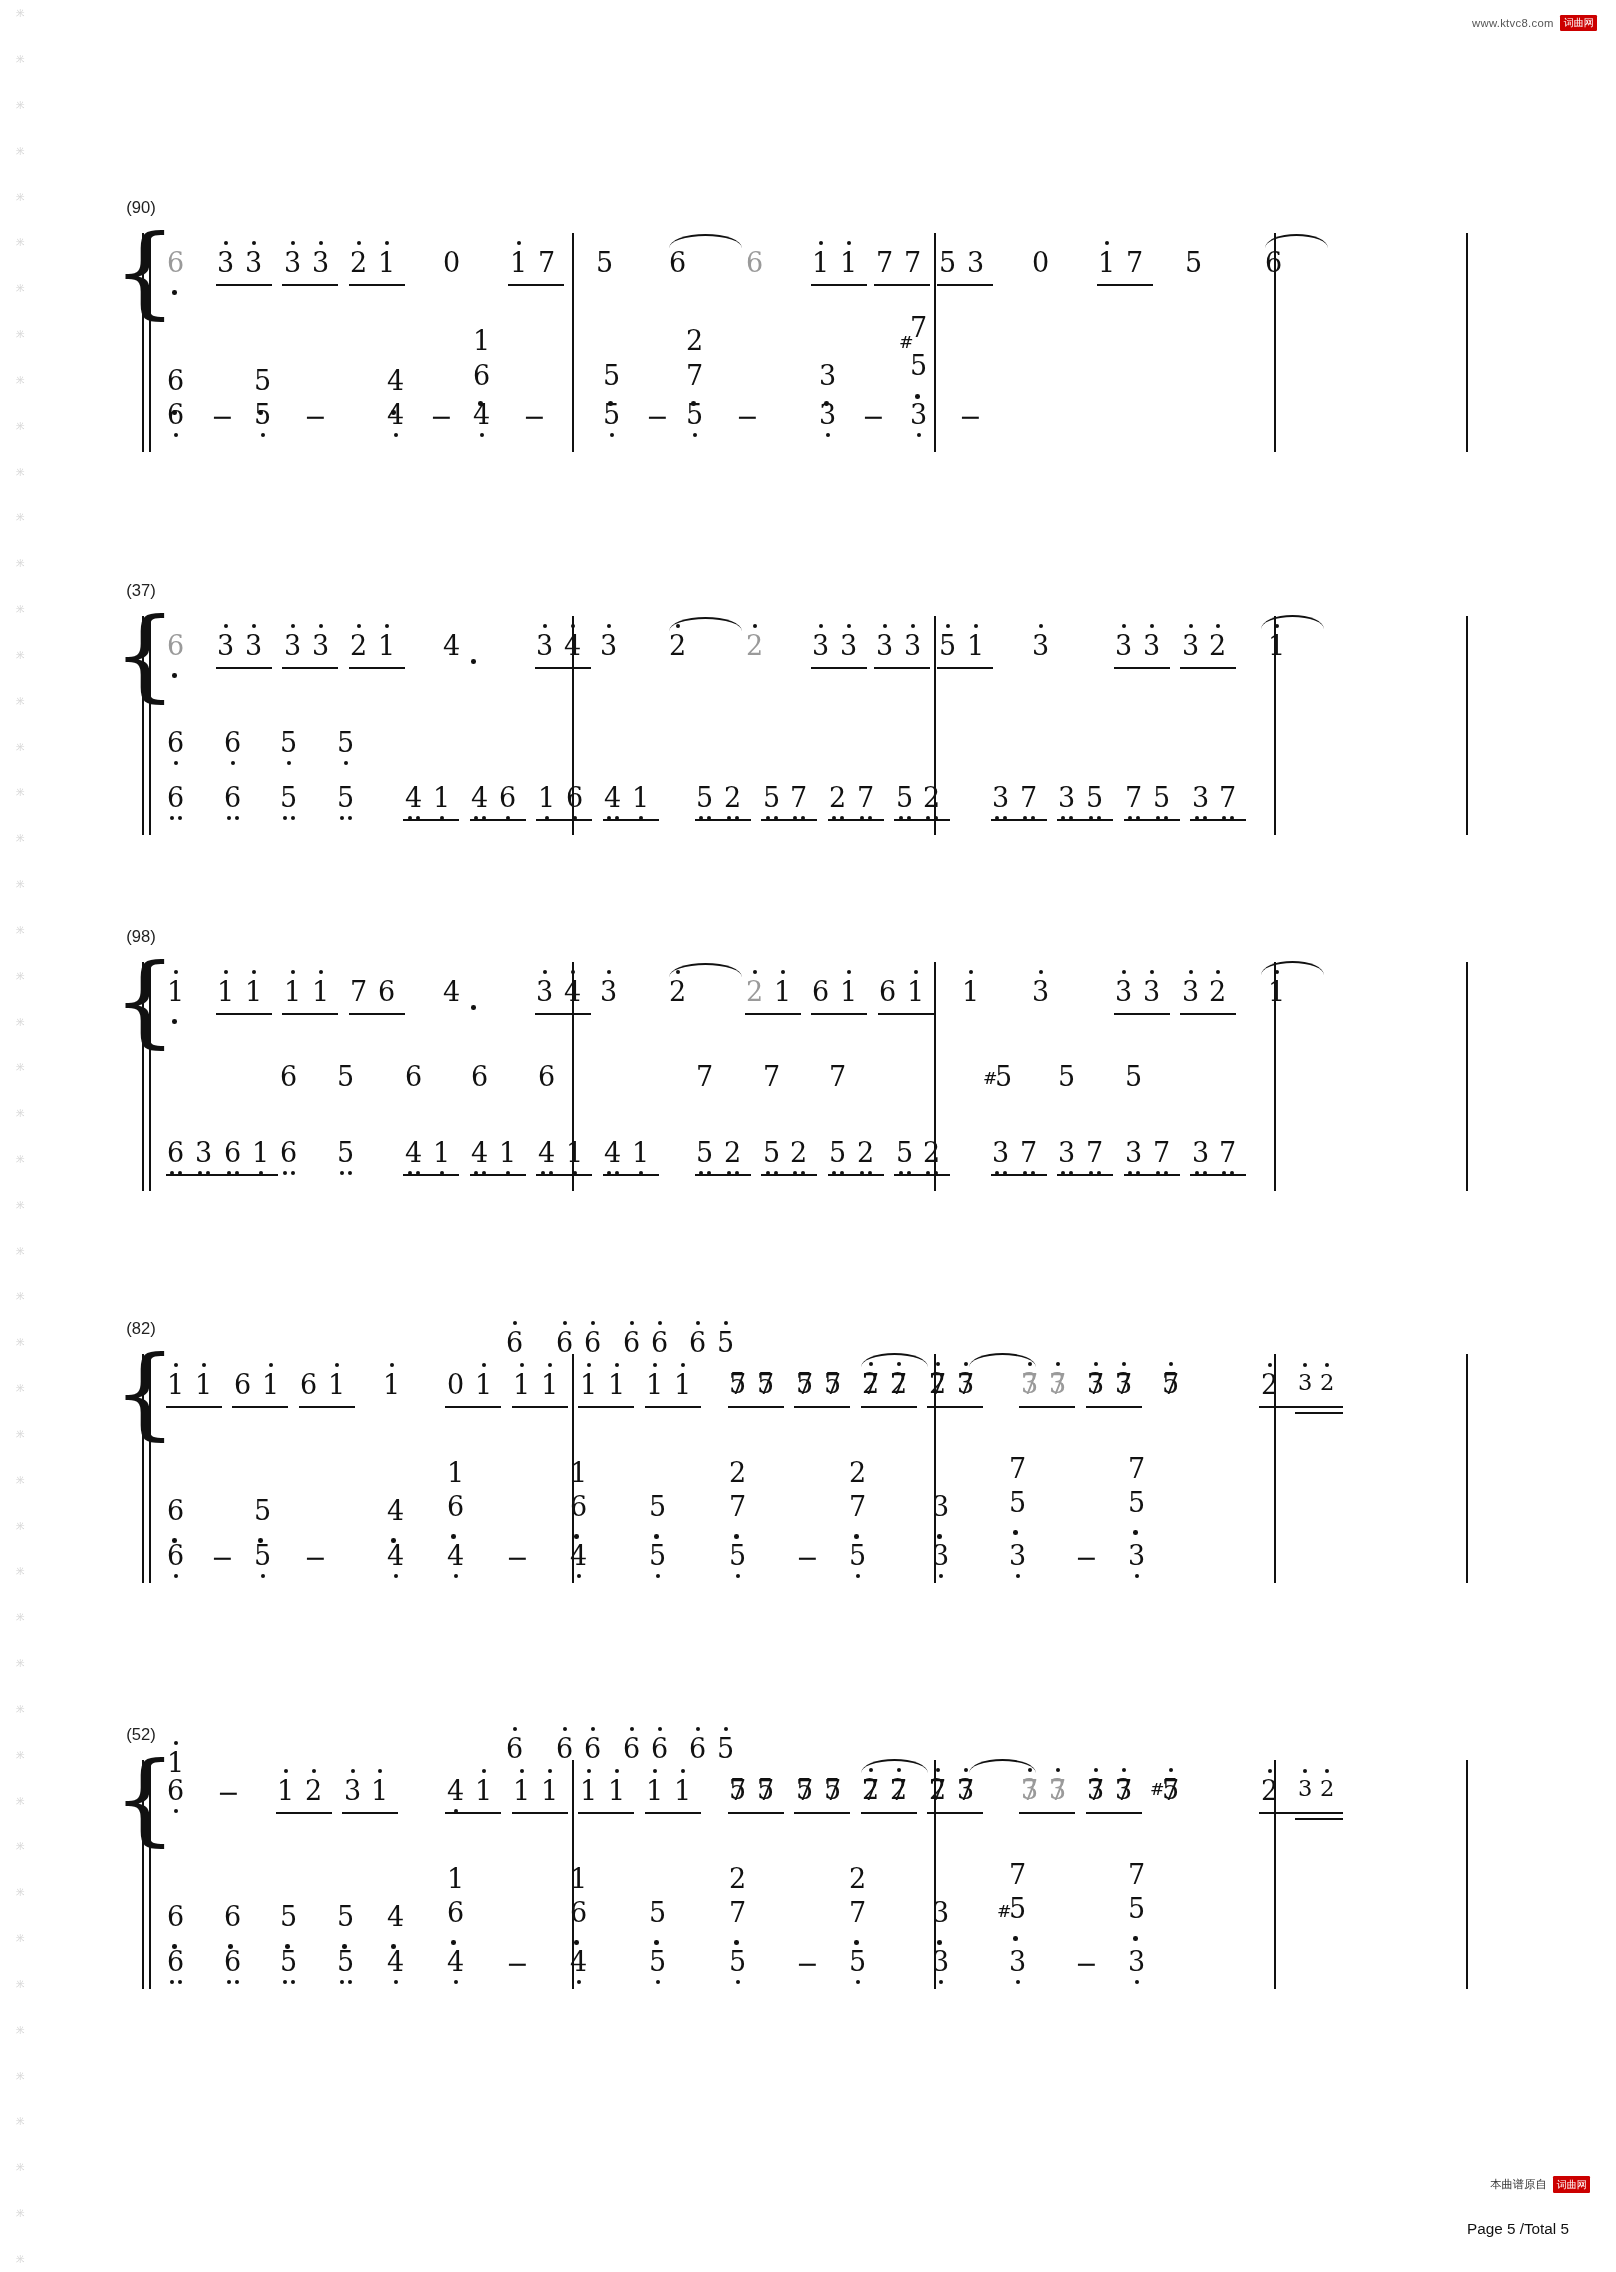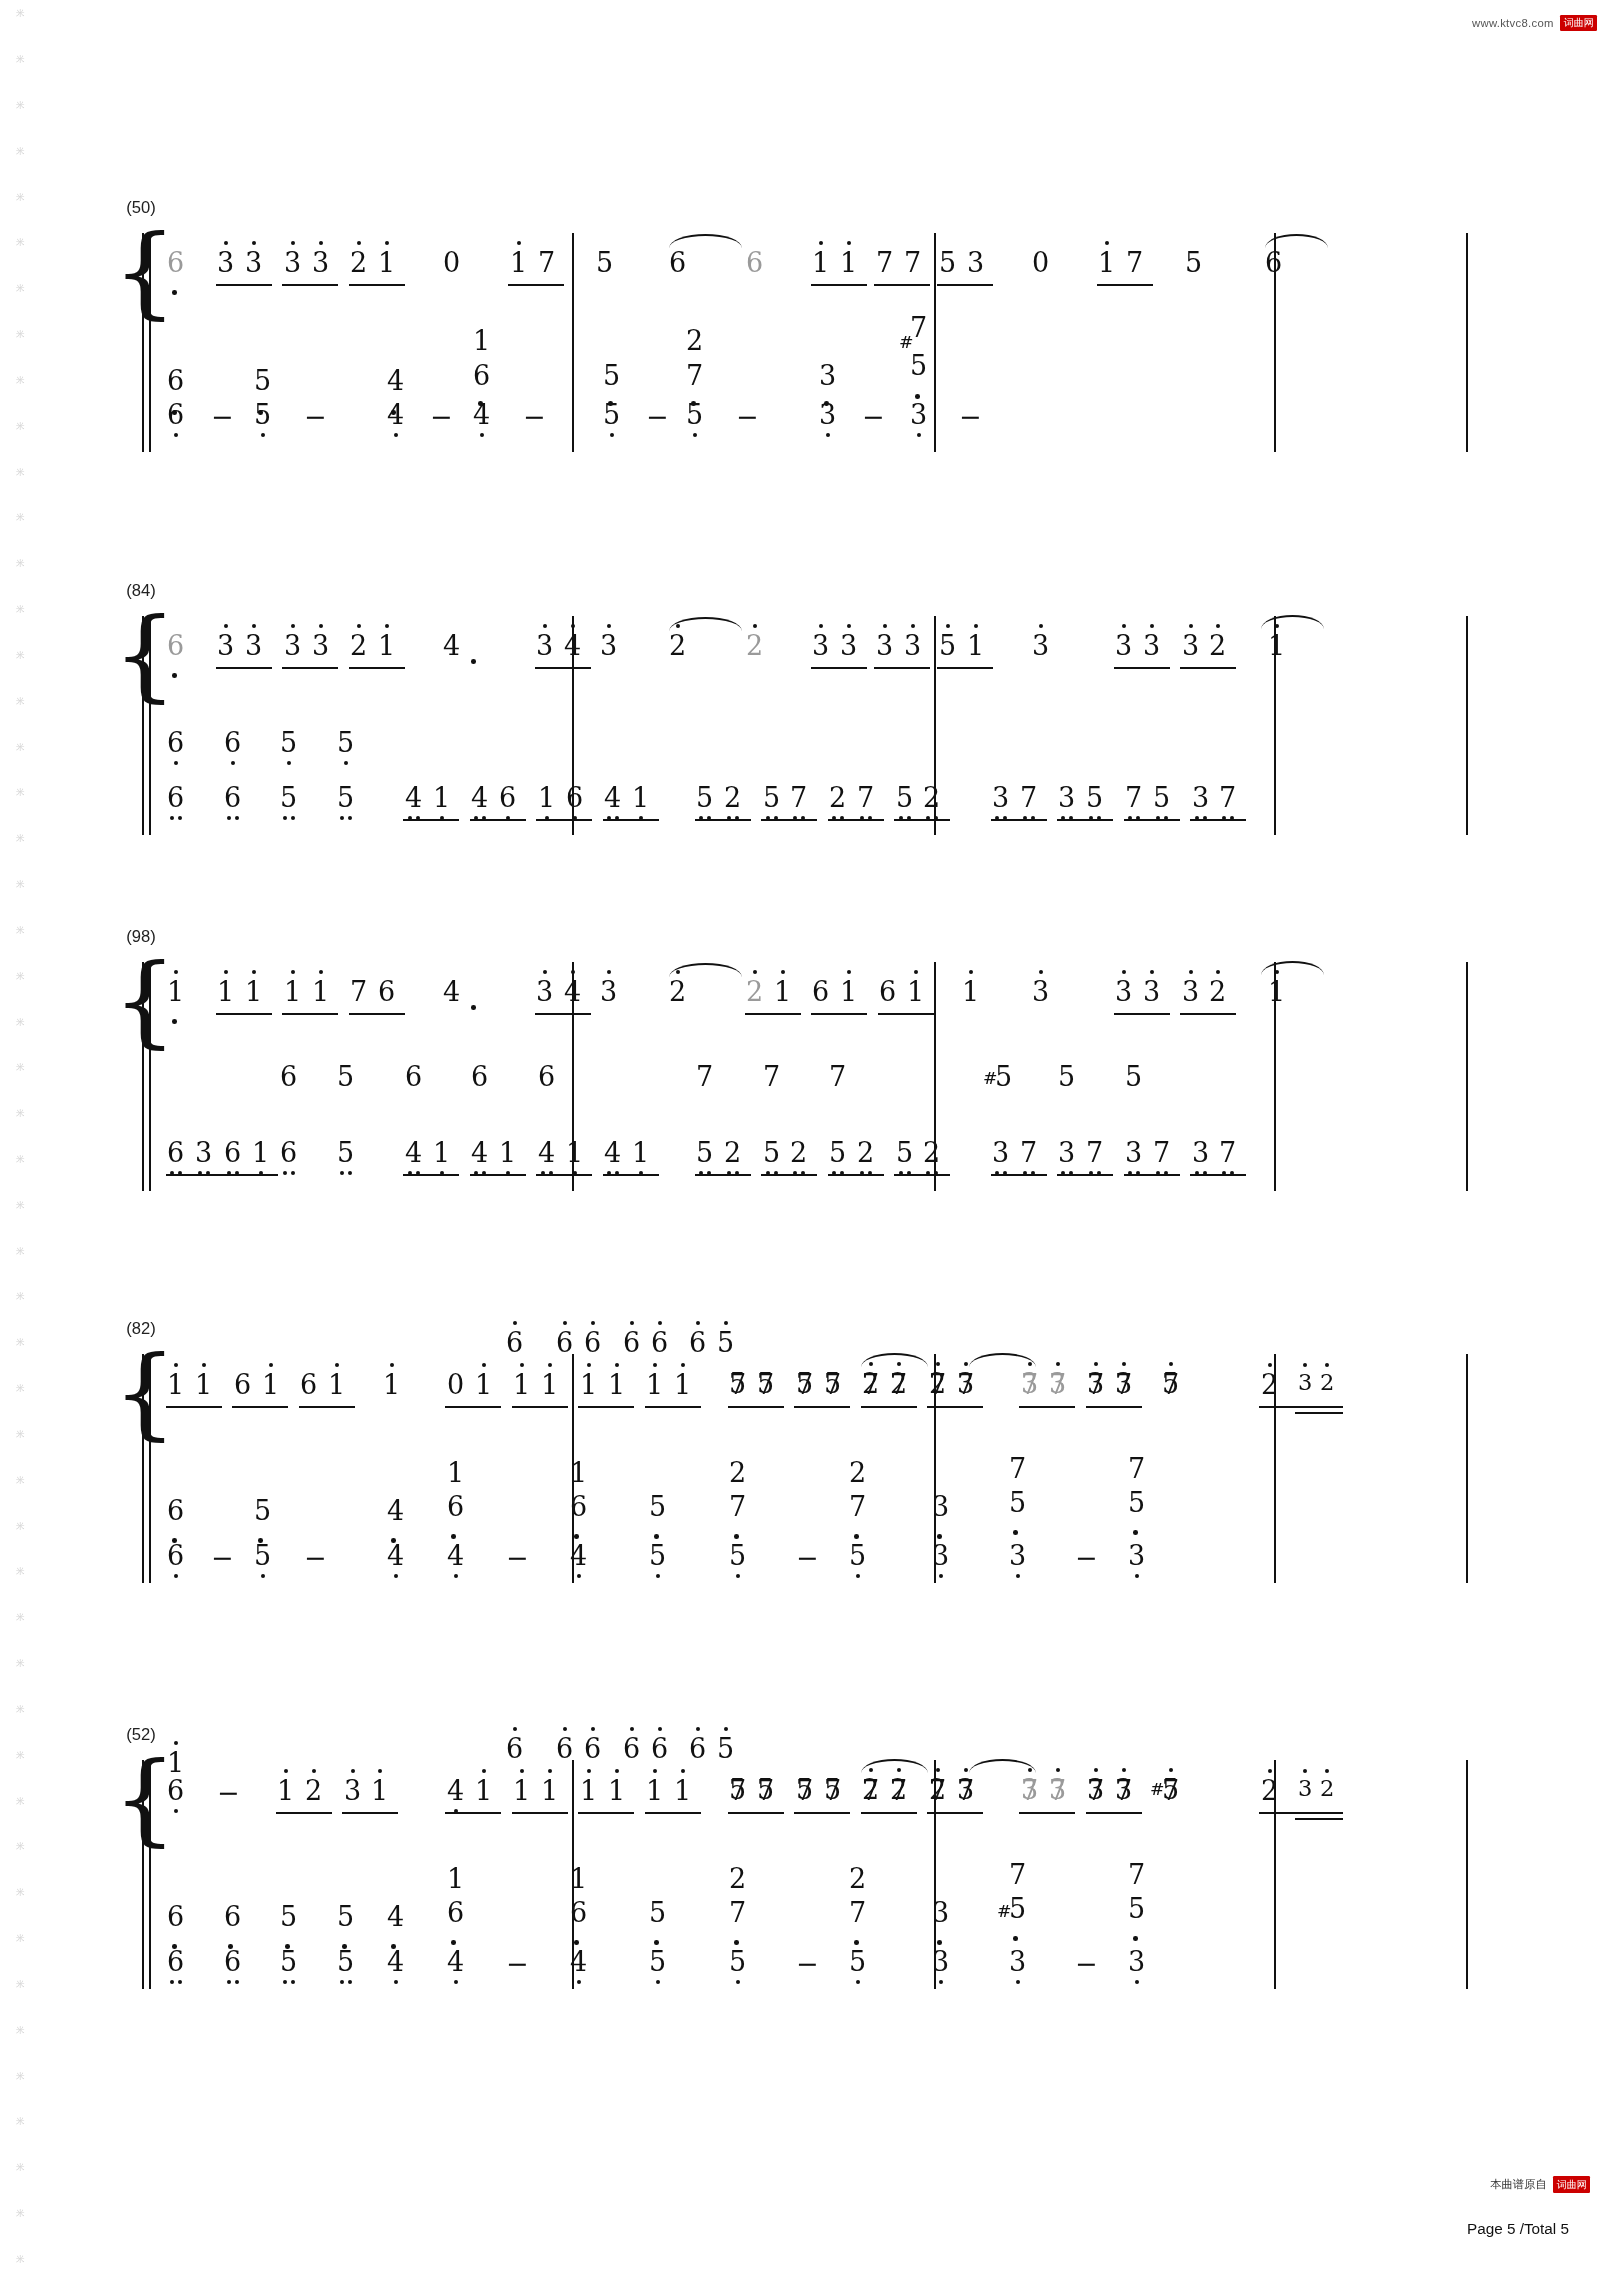--- a/index.html
+++ b/index.html
@@ -181,21 +181,21 @@
 </div>
 
 <div id="wm-bottom">
   <span>本曲谱原自</span>
   <span class="w-cn">词曲网</span>
 </div>
 
 <div id="page-footer">Page 5 /Total 5</div>
 
 <div class="system" style="top:229px;width:1377px;height:253px;">
-  <div class="sys-label">(50)</div>
+  <div class="sys-label">(90)</div>
   <div class="brace">{</div>
   <div class="barline" style="left:29px;top:4px;height:219px;"></div>
   <div class="barline" style="left:36px;top:4px;height:219px;"></div>
   <div class="barline" style="left:459px;top:4px;height:219px;"></div>
   <div class="barline" style="left:821px;top:4px;height:219px;"></div>
   <div class="barline" style="left:1161px;top:4px;height:219px;"></div>
   <div class="barline" style="left:1353px;top:4px;height:219px;"></div>
 
   <div class="staff">
 
@@ -278,21 +278,21 @@
       <span class="dash" style="left:592px;top:0;">−</span>
       <span class="n dotB" style="left:675px;top:0;">3</span>
       <span class="dash" style="left:718px;top:0;">−</span>
       <span class="n dotB" style="left:766px;top:0;">3</span>
       <span class="dash" style="left:815px;top:0;">−</span>
     </div>
   </div>
 </div>
 
 <div class="system" style="top:612px;width:1377px;height:253px;">
-  <div class="sys-label">(84)</div>
+  <div class="sys-label">(37)</div>
   <div class="brace">{</div>
   <div class="barline" style="left:29px;top:4px;height:219px;"></div>
   <div class="barline" style="left:36px;top:4px;height:219px;"></div>
   <div class="barline" style="left:459px;top:4px;height:219px;"></div>
   <div class="barline" style="left:821px;top:4px;height:219px;"></div>
   <div class="barline" style="left:1161px;top:4px;height:219px;"></div>
   <div class="barline" style="left:1353px;top:4px;height:219px;"></div>
 
   <div class="staff">
     <div class="row" style="top:20px;left:0;height:47px;width:1330px;">

